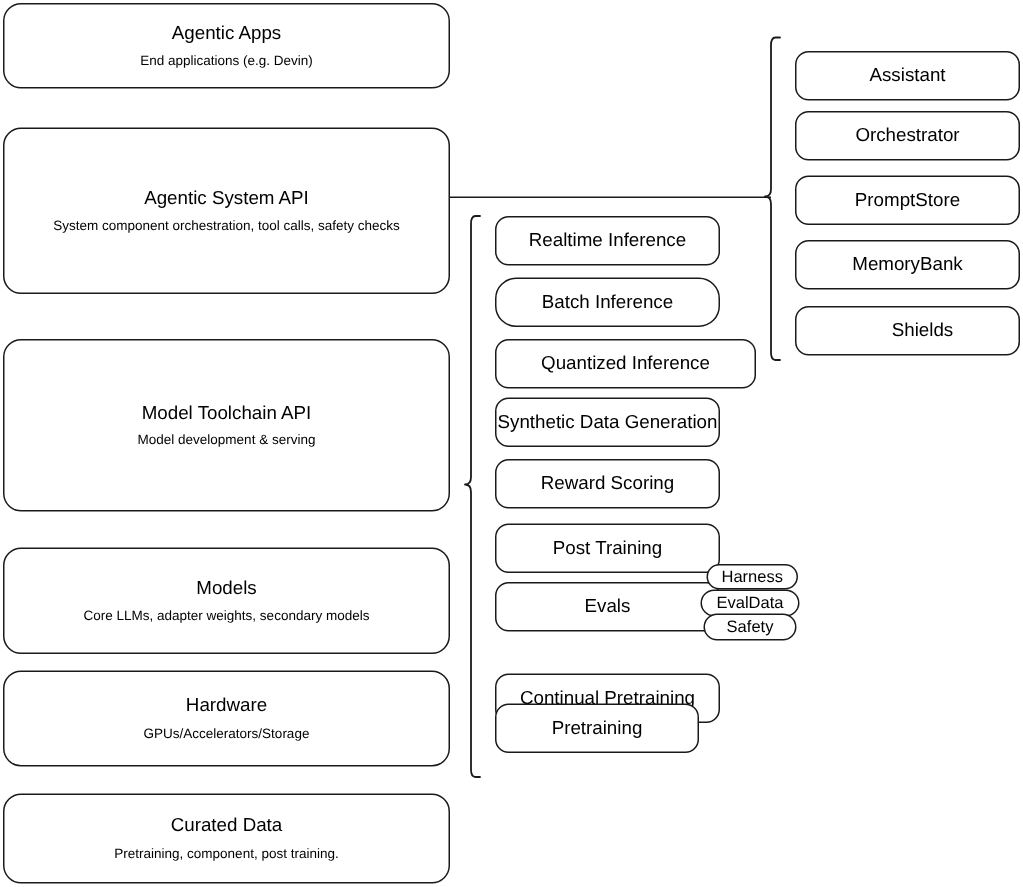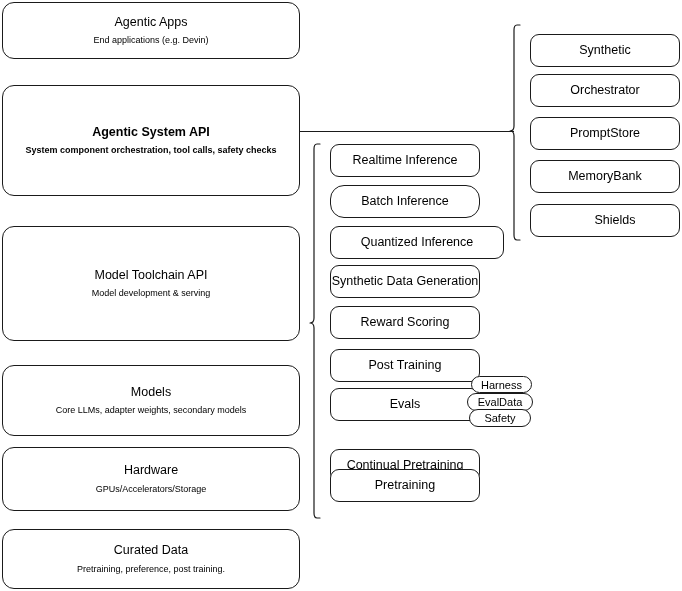--- a/index.html
+++ b/index.html
@@ -99,21 +99,21 @@
 </head>
 <body>
 
 <div id="canvas">
 
   <div class="node layer" style="left:2px; top:2px; width:298px; height:57px;">
     <div class="title">Agentic Apps</div>
     <div class="subtitle">End applications (e.g. Devin)</div>
   </div>
 
-  <div class="node layer" style="left:2px; top:85px; width:298px; height:111px;font-weight:bold;">
+  <div class="node layer" style="left:2px; top:85px; width:298px; height:111px;">
     <div class="title">Agentic System API</div>
     <div class="subtitle">System component orchestration, tool calls, safety checks</div>
   </div>
 
   <div class="node layer" style="left:2px; top:226px; width:298px; height:115px;">
     <div class="title">Model Toolchain API</div>
     <div class="subtitle">Model development &amp; serving</div>
   </div>
 
   <div class="node layer" style="left:2px; top:365px; width:298px; height:71px;">
@@ -121,21 +121,21 @@
     <div class="subtitle">Core LLMs, adapter weights, secondary models</div>
   </div>
 
   <div class="node layer" style="left:2px; top:447px; width:298px; height:64px;">
     <div class="title">Hardware</div>
     <div class="subtitle">GPUs/Accelerators/Storage</div>
   </div>
 
   <div class="node layer" style="left:2px; top:529px; width:298px; height:60px;">
     <div class="title">Curated Data</div>
-    <div class="subtitle">Pretraining, preference, post training.</div>
+    <div class="subtitle">Pretraining, component, post training.</div>
   </div>
 
   <div class="connector" style="left:300px; top:131px; width:214px; height:1px;"></div>
 
   <div class="bracket" style="left:509px; top:20px; width:12px; height:226px;">
     <svg width="12" height="226" viewBox="0 0 12 226">
       <path d="M 11 5 L 8 5 Q 5 5 5 10 L 5 106 Q 5 111 1 111 Q 5 111 5 116 L 5 215 Q 5 220 8 220 L 11 220"></path>
     </svg>
   </div>
 
@@ -162,36 +162,36 @@
   </div>
   <div class="node item" style="left:330px; top:349px; width:150px; height:33px;">
     <span>Post Training</span>
   </div>
   <div class="node item" style="left:330px; top:388px; width:150px; height:33px;">
     <span>Evals</span>
   </div>
   <div class="node item" style="left:330px; top:449px; width:150px; height:33px;">
     <span>Continual Pretraining</span>
   </div>
-  <div class="node item" style="left:330px; top:469px; width:150px; height:33px;">
+  <div class="node item" style="left:330px; top:469px; width:136px; height:33px;">
     <span>Pretraining</span>
   </div>
 
   <div class="pill" style="left:471px; top:376px; width:61px; height:17px;">
     <span>Harness</span>
   </div>
   <div class="pill" style="left:467px; top:393px; width:66px; height:18px;">
     <span>EvalData</span>
   </div>
   <div class="pill" style="left:469px; top:409px; width:62px; height:18px;">
     <span>Safety</span>
   </div>
 
   <div class="node item" style="left:530px; top:34px; width:150px; height:33px;">
-    <span>Synthetic</span>
+    <span>Assistant</span>
   </div>
   <div class="node item" style="left:530px; top:74px; width:150px; height:33px;">
     <span>Orchestrator</span>
   </div>
   <div class="node item" style="left:530px; top:117px; width:150px; height:33px;">
     <span>PromptStore</span>
   </div>
   <div class="node item" style="left:530px; top:160px; width:150px; height:33px;">
     <span>MemoryBank</span>
   </div>

